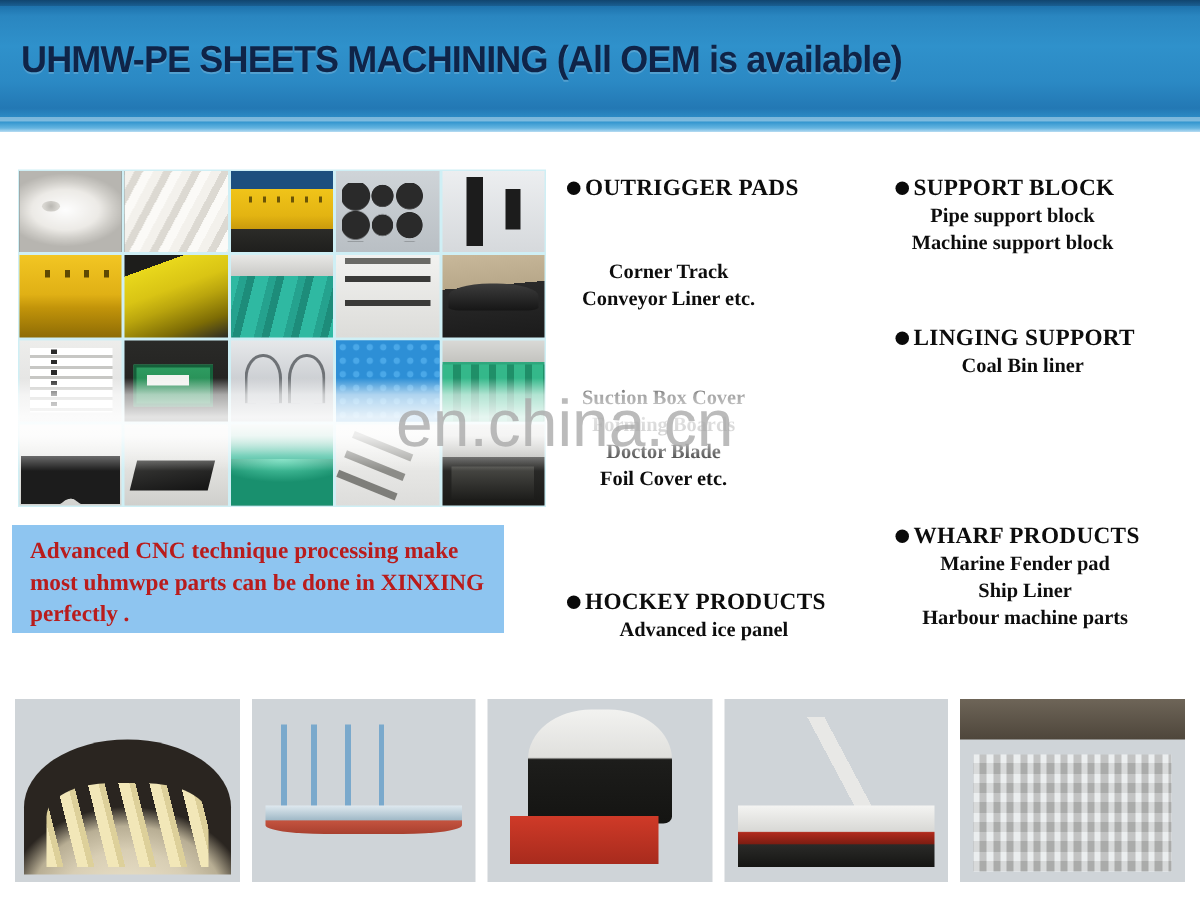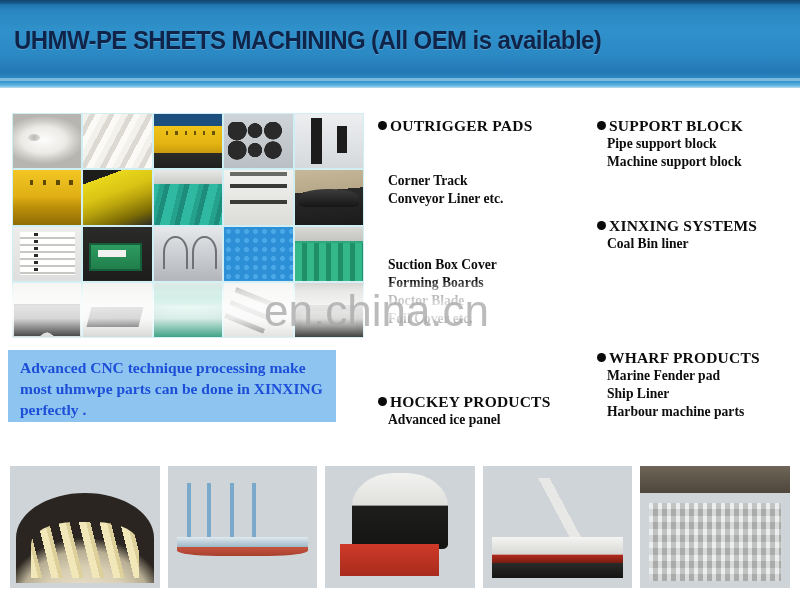--- a/index.html
+++ b/index.html
@@ -158,29 +158,29 @@
     position:absolute;left:8px;top:350px;width:328px;height:72px;
     background:#8ec5f0;
   }
   .callout p{
     margin:0;
     position:absolute;left:12px;top:7px;width:310px;
     font-family:"Liberation Serif", serif;
     font-weight:bold;
     font-size:15.5px;
     line-height:21px;
-    color:#1d4ed8;
+    color:#b91c1c;
   }
 
   
   .col{position:absolute;font-family:"Liberation Serif", serif;color:#0d0d0d;}
   .col-mid{left:378px;top:116px;width:212px;}
   .col-right{left:597px;top:116px;width:200px;}
 
-  .grp{margin-bottom:0;}
+  .grp{margin-bottom:0;text-align:center;}
   .grp-head{
     font-weight:bold;
     font-size:15.5px;
     letter-spacing:0.2px;
     line-height:19px;
     white-space:nowrap;
     display:flex;align-items:center;
   }
   .bullet{
     display:inline-block;
@@ -247,21 +247,20 @@
       background:
         repeating-linear-gradient(90deg, rgba(255,255,255,0.42) 0 4px, rgba(130,126,118,0.30) 4px 9px),
         repeating-linear-gradient(180deg, rgba(255,255,255,0.30) 0 6px, rgba(120,116,108,0.22) 6px 13px);}
 
   
   .watermark{
     position:absolute;left:0;top:252px;width:708px;height:62px;
     pointer-events:none;
     z-index:50;
     overflow:hidden;
-    margin-top:28px;
   }
   .watermark .haze{
     position:absolute;left:0;top:0;width:800px;height:62px;
     background:linear-gradient(180deg,
        rgba(255,255,255,0.0) 0%,
        rgba(255,255,255,0.62) 18%,
        rgba(255,255,255,0.88) 42%,
        rgba(255,255,255,0.82) 62%,
        rgba(255,255,255,0.30) 86%,
        rgba(255,255,255,0.0) 100%);
@@ -355,21 +354,21 @@
       <span class="bullet"></span>
       <span>SUPPORT BLOCK</span>
     </div>
     <div class="grp-sub">Pipe support block</div>
     <div class="grp-sub">Machine support block</div>
   </div>
 
   <div class="grp g-linging">
     <div class="grp-head">
       <span class="bullet"></span>
-      <span>XINXING SYSTEMS</span>
+      <span>LINGING SUPPORT</span>
     </div>
     <div class="grp-sub">Coal Bin liner</div>
   </div>
 
   <div class="grp g-wharf">
     <div class="grp-head">
       <span class="bullet"></span>
       <span>WHARF PRODUCTS</span>
     </div>
     <div class="grp-sub">Marine Fender pad</div>

